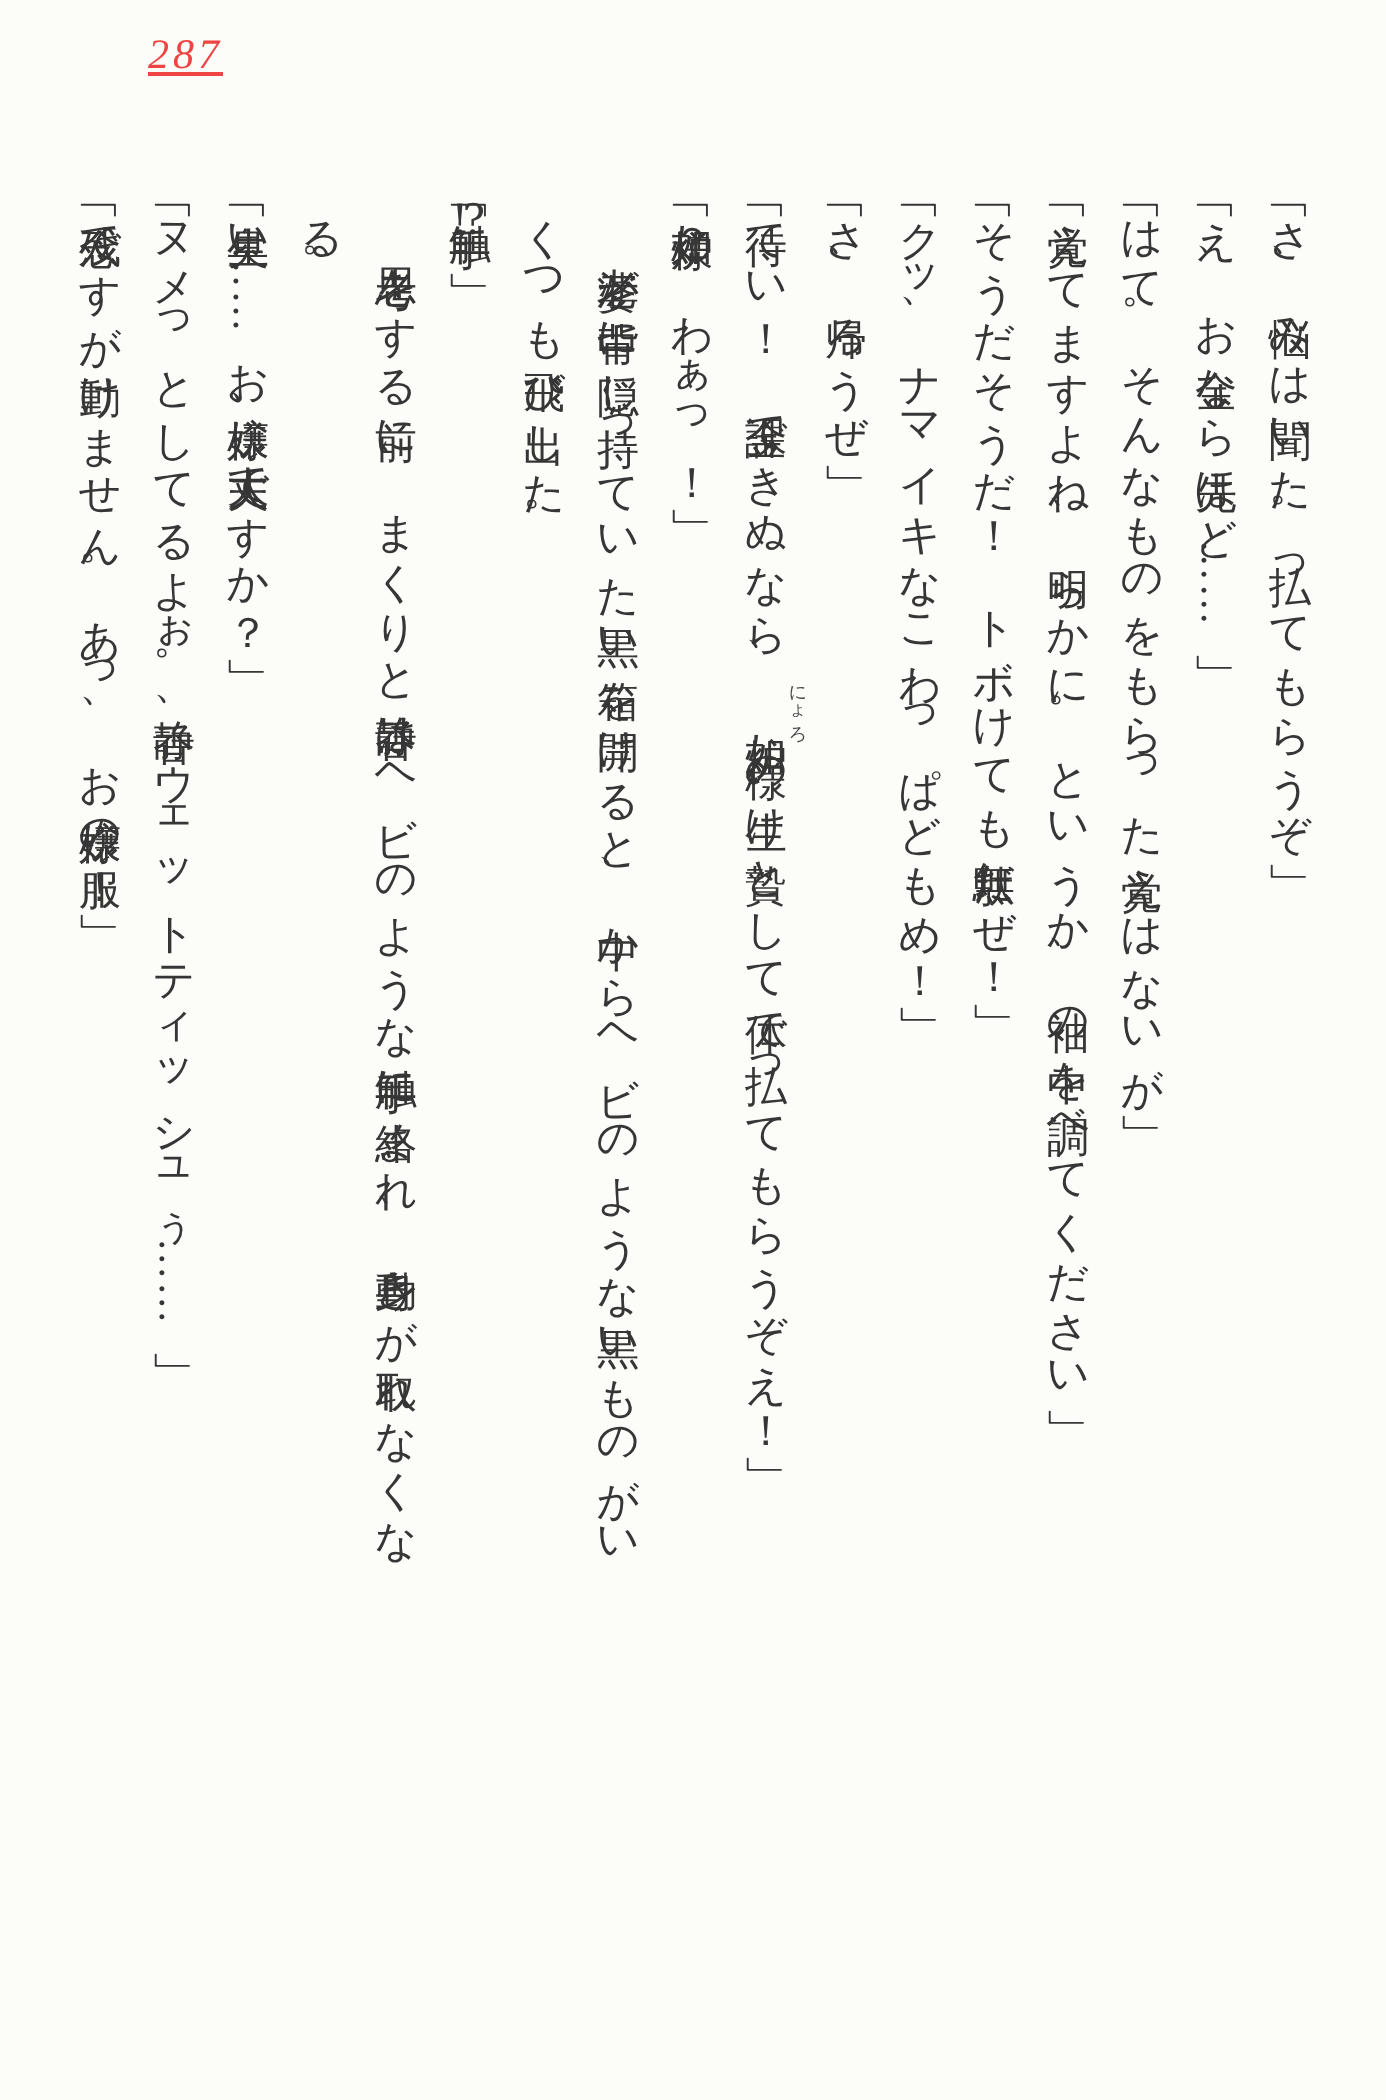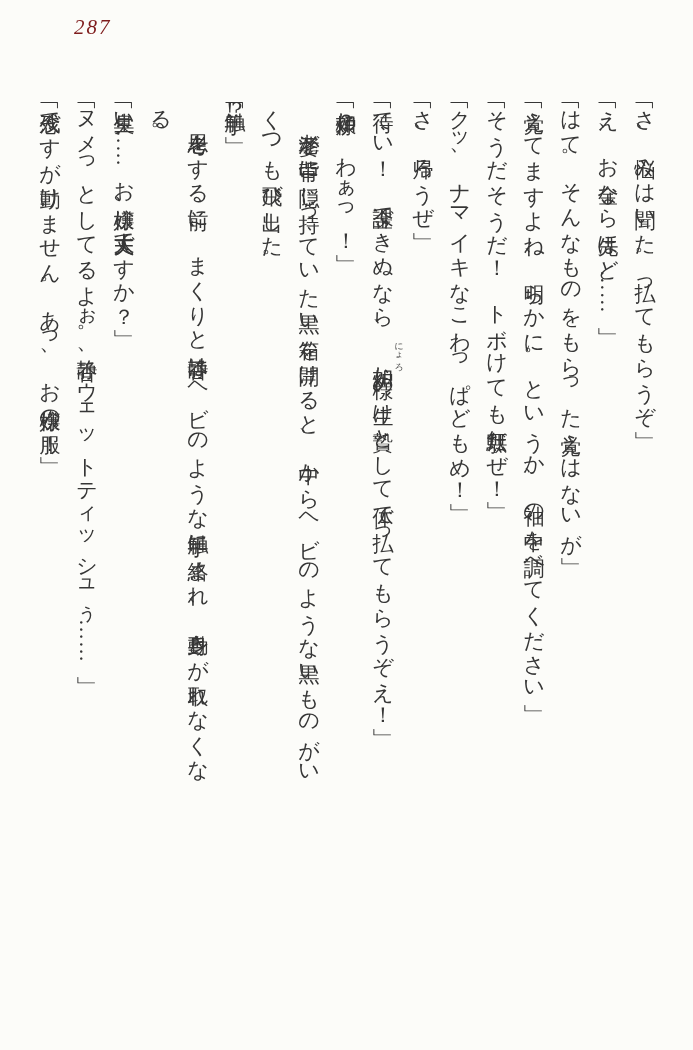--- a/index.html
+++ b/index.html
@@ -47,21 +47,21 @@
   rt {
     font-size: 9px;
     letter-spacing: 0;
     color: #4a4a4a;
   }
 </style>
 </head>
 <body>
 
 <div class="book-page" style="background: rgb(252, 252, 249);">
-  <div class="page-number" style="color: #7f1d1d;">287</div>
+  <div class="page-number" style="color: #ef4444; text-decoration: underline;">287</div>
   <div class="text-block" style="color: rgb(54, 54, 54);">
       <div class="line">「さ、悩みは聞いた。払ってもらうぞ」</div>
       <div class="line">「え、お金なら先ほど……」</div>
       <div class="line">「はて。そんなものをもらった覚えはないが」</div>
       <div class="line">「覚えてますよね、明らかに。というか、袖の中を調べてください」</div>
       <div class="line">「そうだそうだ！　トボけても無駄だぜ！」</div>
       <div class="line">「クッ、ナマイキなこわっぱどもめ！」</div>
       <div class="line">「さ、帰ろうぜ」</div>
       <div class="line">「待てい！　課金できぬなら、<ruby>如炉<rt>にょろ</rt></ruby>様の生け贄として体で払ってもらうぞえ！」</div>
       <div class="line">「如炉様？　わぁっ！」</div>

